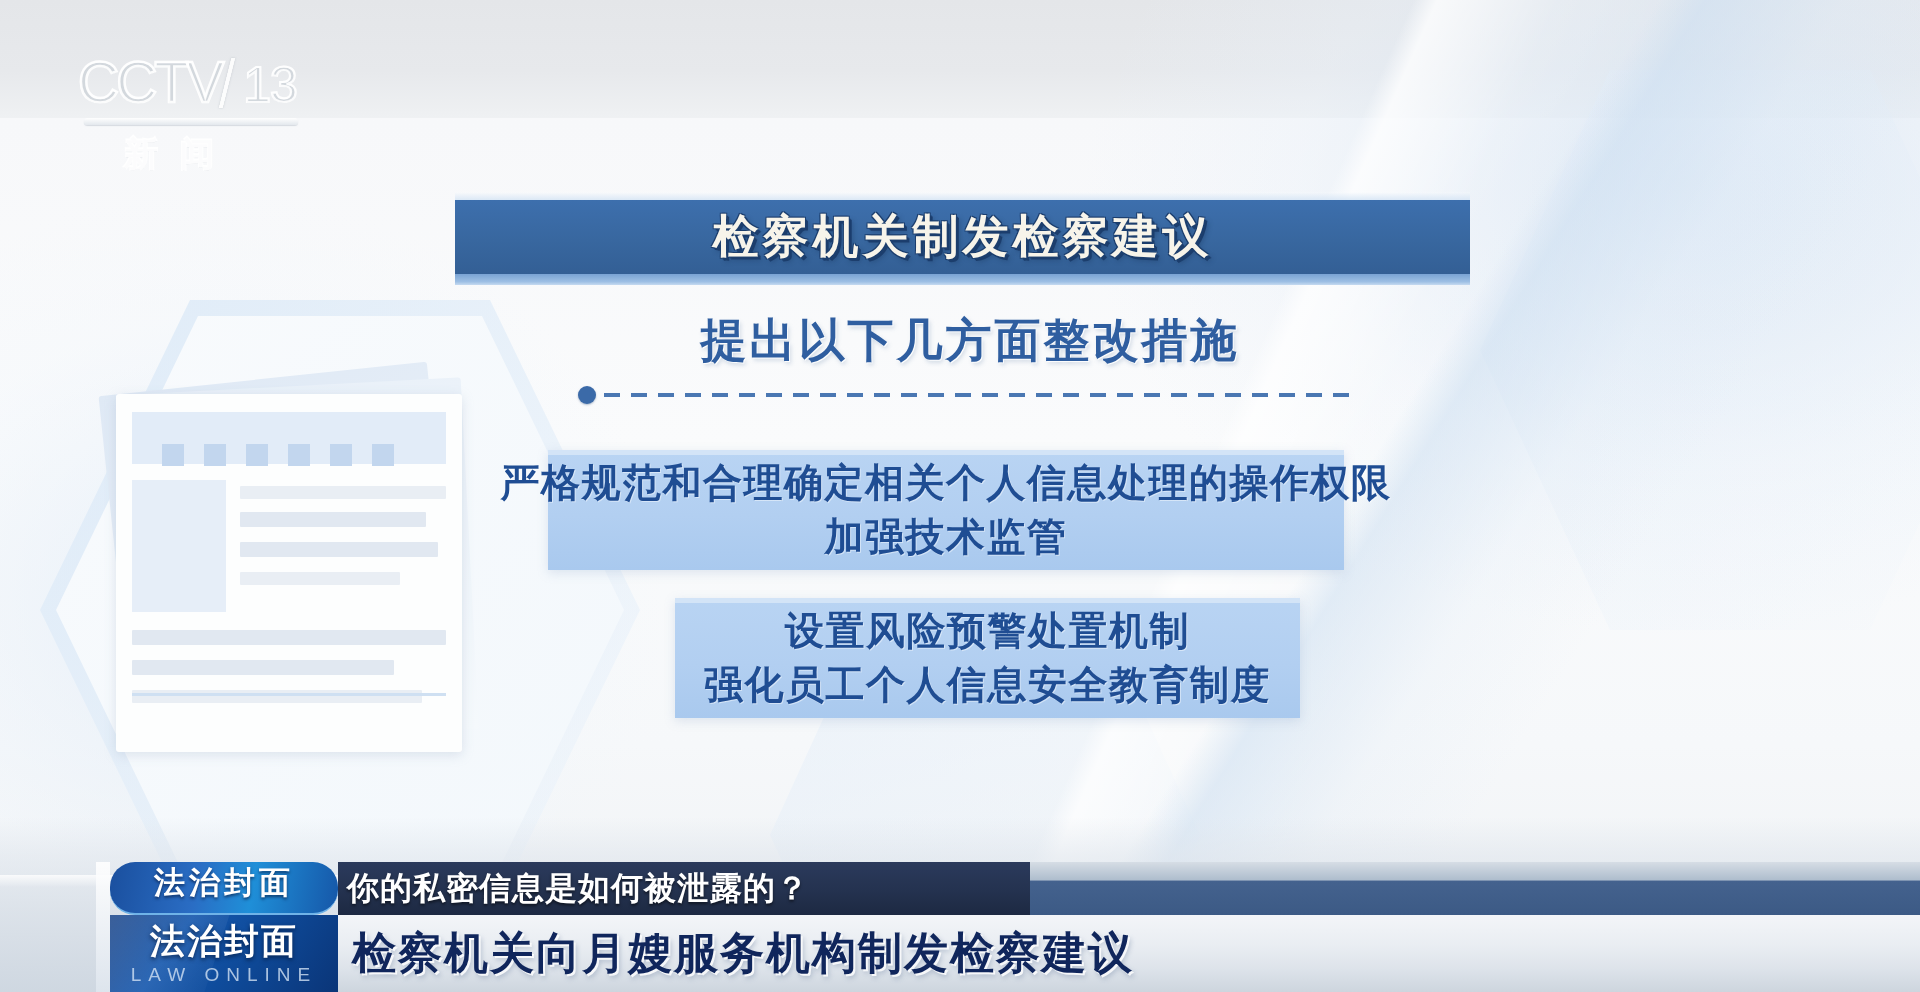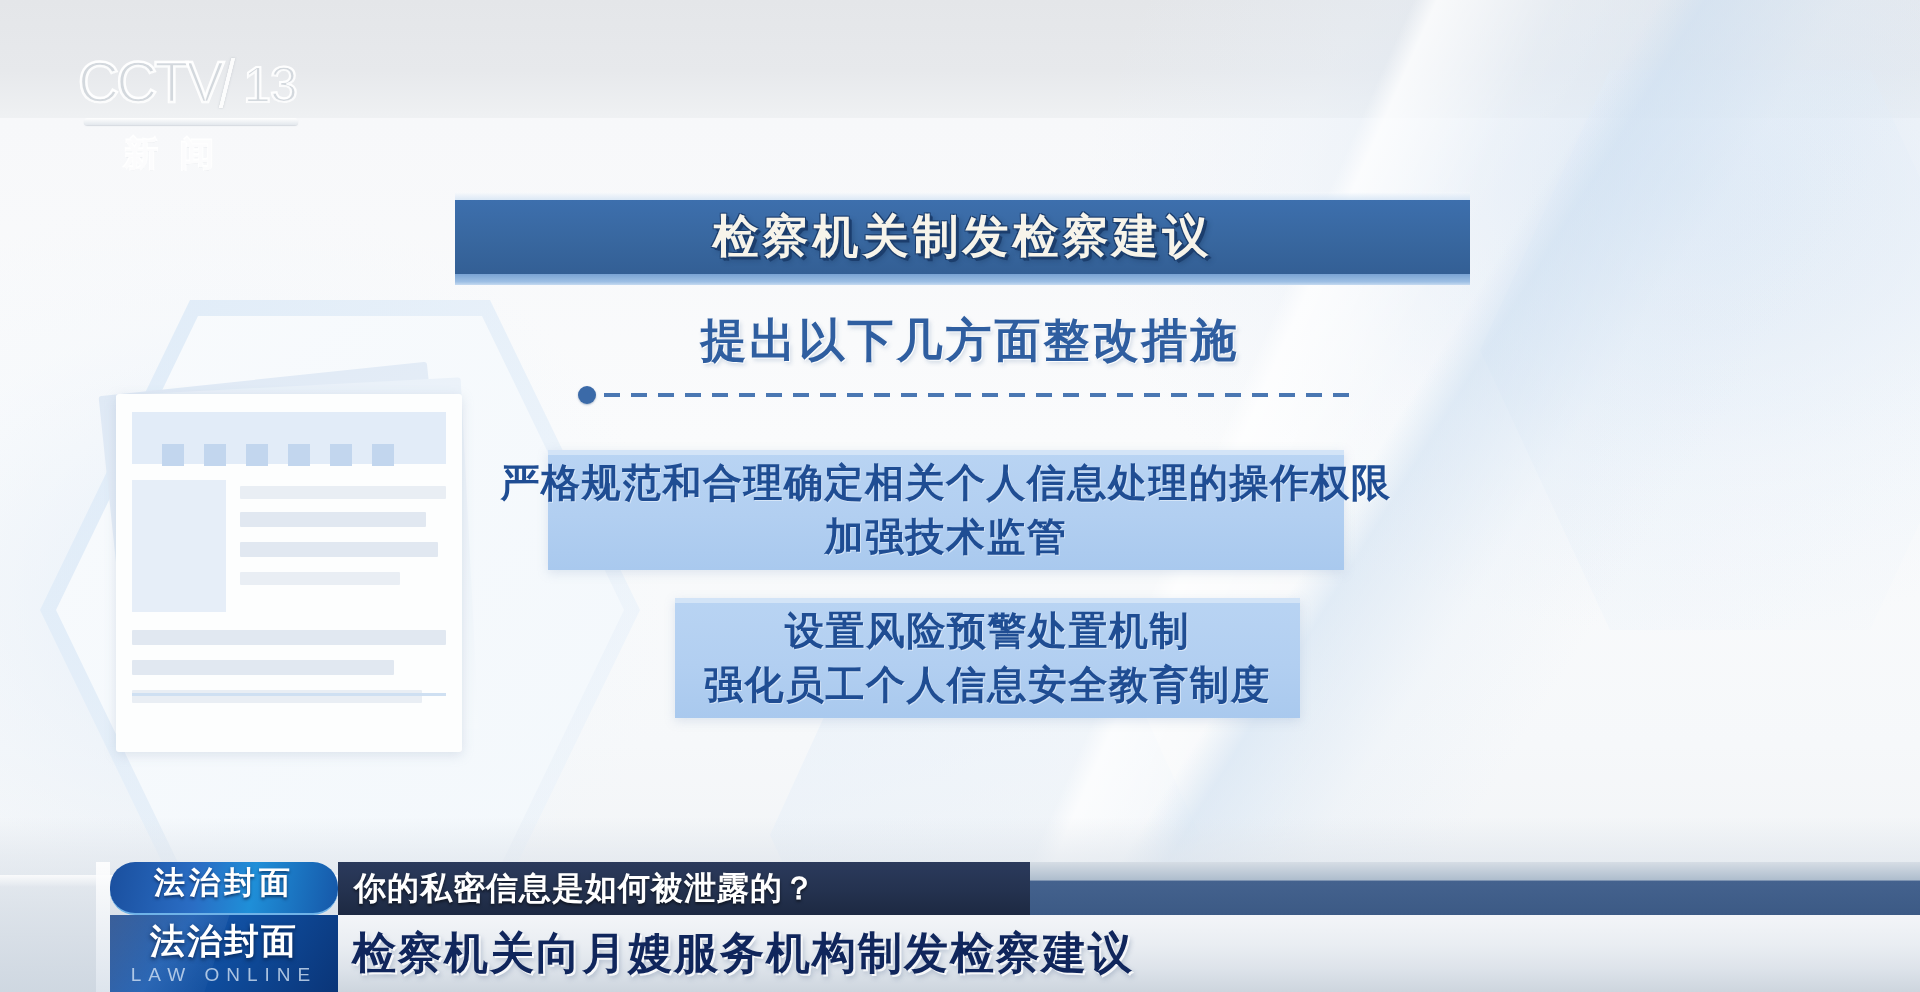--- a/index.html
+++ b/index.html
@@ -244,21 +244,21 @@
     line-height:38px;
   }
   .lt-logo-en {
     font-size:19px; color:rgba(205,222,242,.82); letter-spacing:7px;
     position:relative; z-index:2; margin-top:4px;
   }
 
   #lt-topic-strip {
     position:absolute; left:338px; bottom:77px; width:692px; height:53px;
     background:linear-gradient(180deg,#2b3a5c 0%,#24324f 55%,#1d2942 100%);
-    display:flex; align-items:center; padding-left:16px;
+    display:flex; align-items:center; padding-left:9px;
   }
   .lt-topic-text {
     font-size:32px; font-weight:bold; color:#ffffff; letter-spacing:1px;
     white-space:nowrap;
     text-shadow:0 2px 3px rgba(0,0,0,.55);
   }
   #lt-topic-tail {
     position:absolute; left:1030px; bottom:77px; width:890px; height:53px;
     background:linear-gradient(180deg,#d6dde5 0%,#aebdcd 34%,#44628e 36%,#3c5a85 100%);
   }

